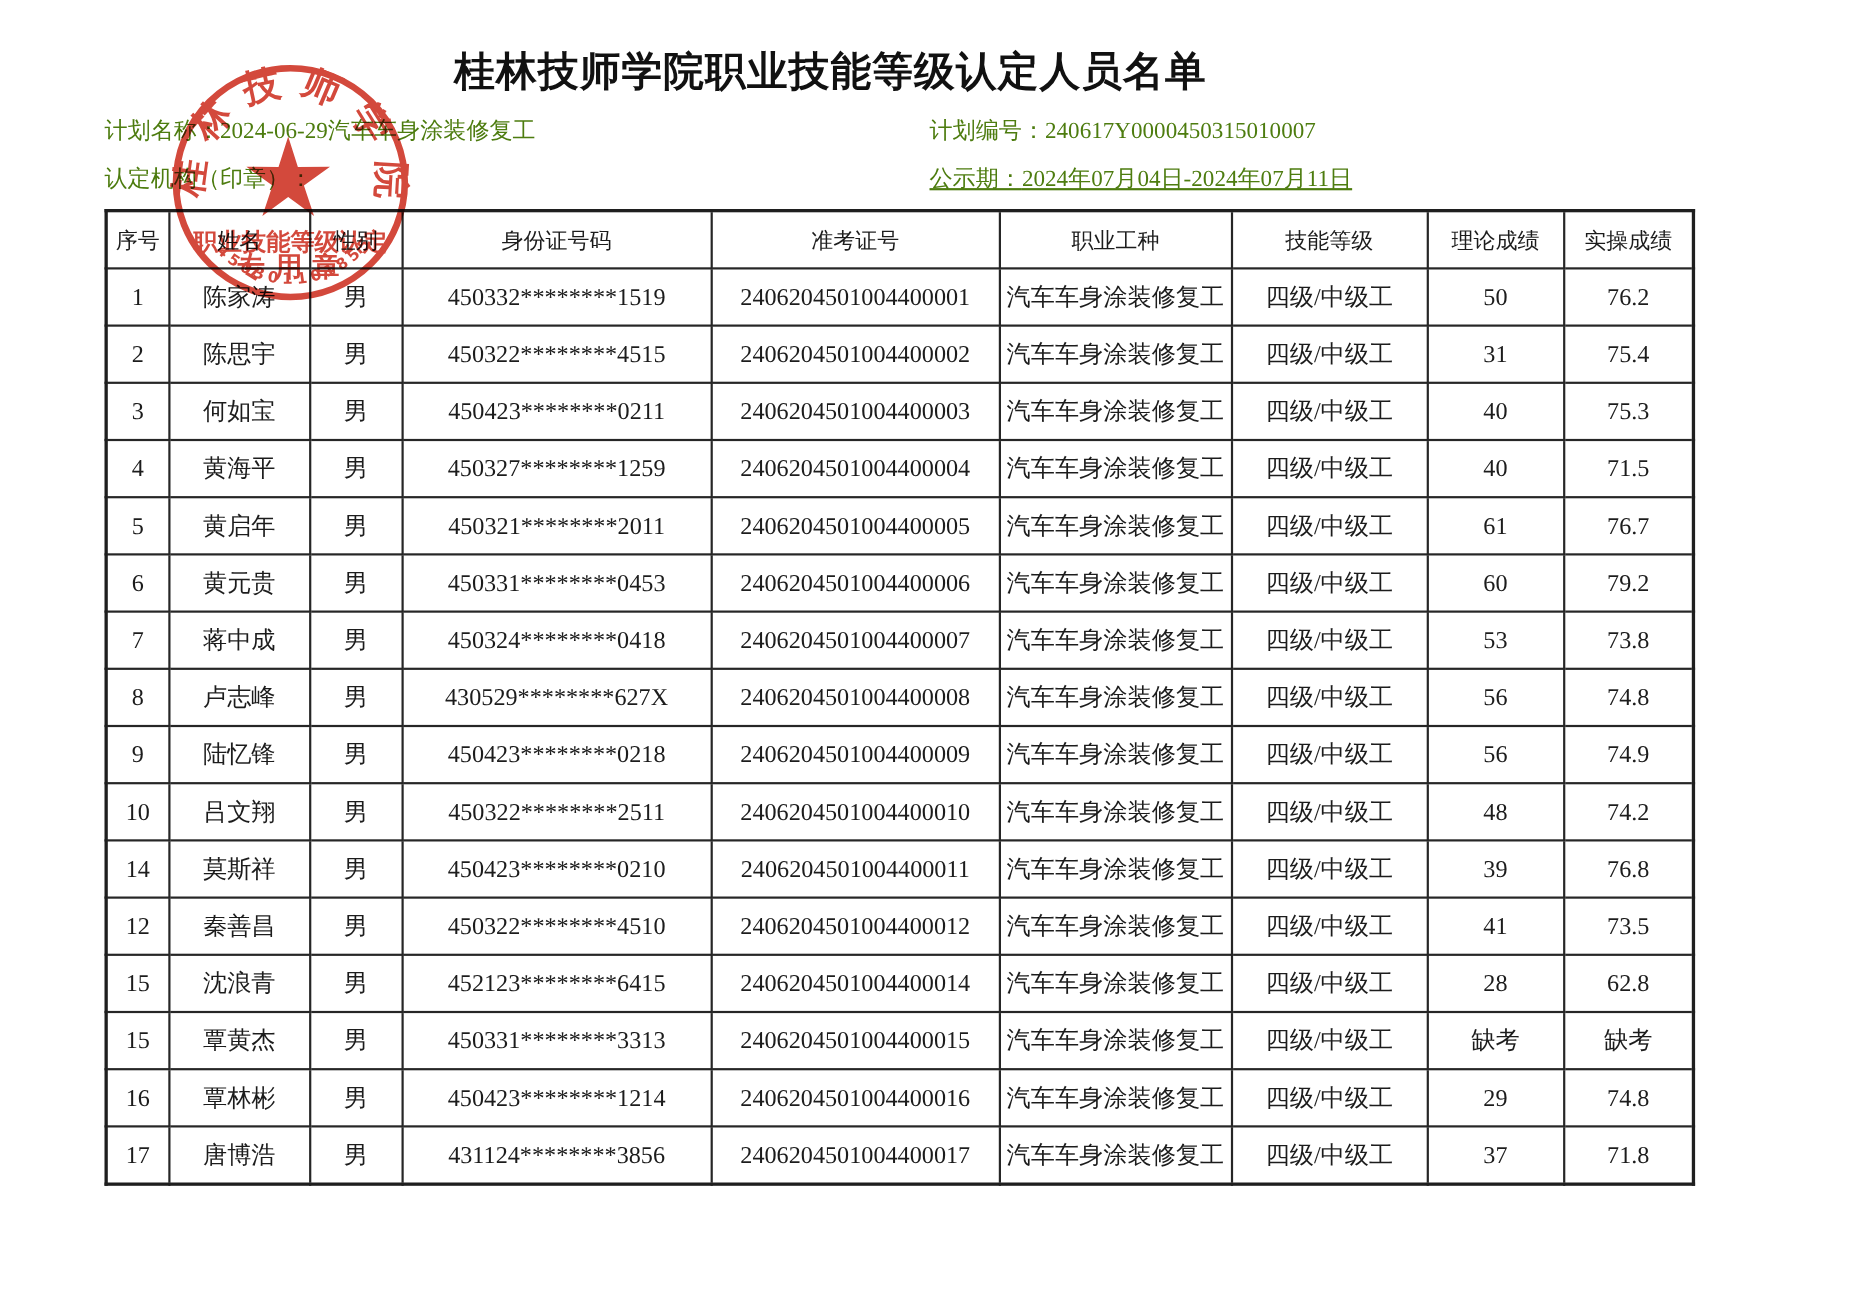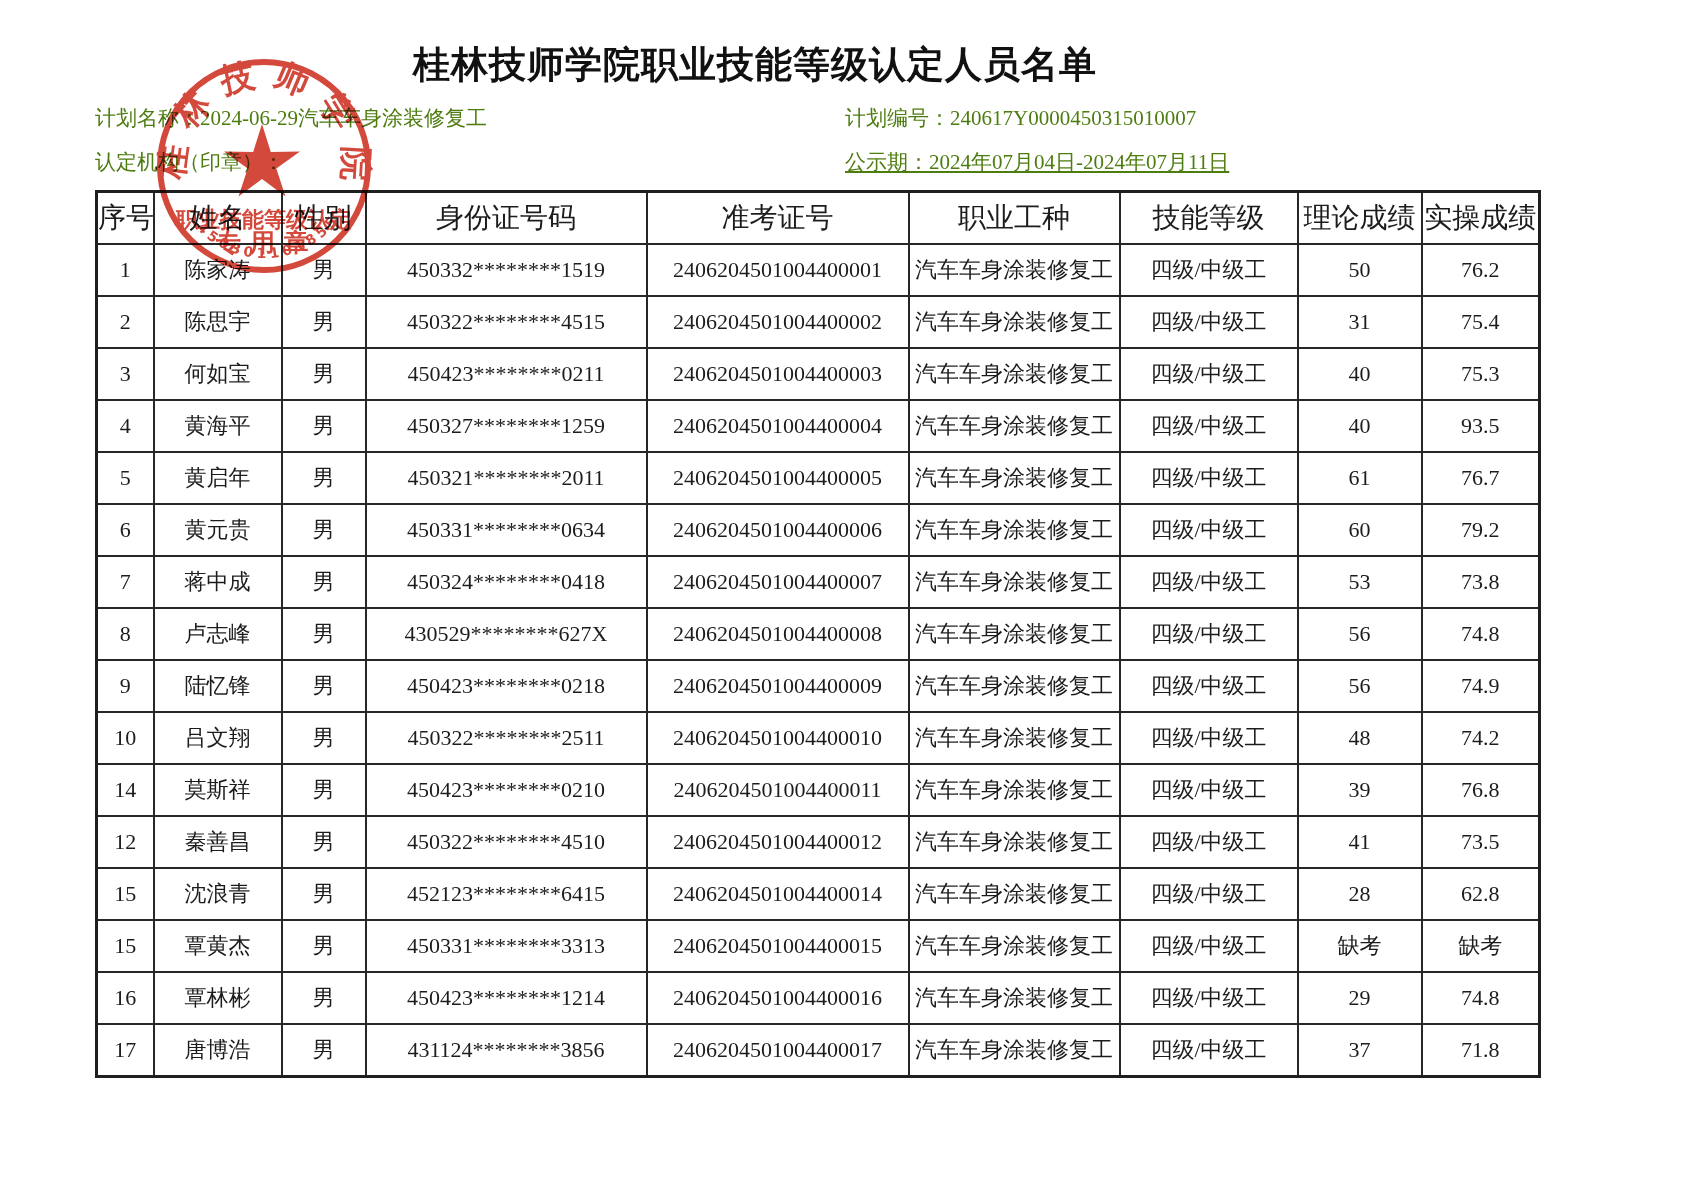--- a/index.html
+++ b/index.html
@@ -28,21 +28,21 @@
     position:absolute;left:95px;top:190px;
     border-collapse:collapse;table-layout:fixed;
     width:1443px;
     background:#fff;
   }
   table.results th, table.results td{
     border:2px solid #262626;
     text-align:center;vertical-align:middle;
     padding:0;height:50px;overflow:hidden;white-space:nowrap;
   }
-  table.results thead th{font-size:28px;font-weight:normal;}
+  table.results thead th{font-size:20px;font-weight:normal;}
   table.results td{font-size:22px;}
   table.results{border:3px solid #1f1f1f;}
   .stamp{
     position:absolute;left:152px;top:56px;width:225px;height:225px;
     mix-blend-mode:multiply;opacity:0.92;
     pointer-events:none;
   }
 </style>
 </head>
 <body>
@@ -122,38 +122,38 @@
         </tr>
         <tr>
           <td>4</td>
           <td>黄海平</td>
           <td>男</td>
           <td>450327********1259</td>
           <td>2406204501004400004</td>
           <td>汽车车身涂装修复工</td>
           <td>四级/中级工</td>
           <td>40</td>
-          <td>93.5</td>
+          <td>71.5</td>
         </tr>
         <tr>
           <td>5</td>
           <td>黄启年</td>
           <td>男</td>
           <td>450321********2011</td>
           <td>2406204501004400005</td>
           <td>汽车车身涂装修复工</td>
           <td>四级/中级工</td>
           <td>61</td>
           <td>76.7</td>
         </tr>
         <tr>
           <td>6</td>
           <td>黄元贵</td>
           <td>男</td>
-          <td>450331********0634</td>
+          <td>450331********0453</td>
           <td>2406204501004400006</td>
           <td>汽车车身涂装修复工</td>
           <td>四级/中级工</td>
           <td>60</td>
           <td>79.2</td>
         </tr>
         <tr>
           <td>7</td>
           <td>蒋中成</td>
           <td>男</td>

